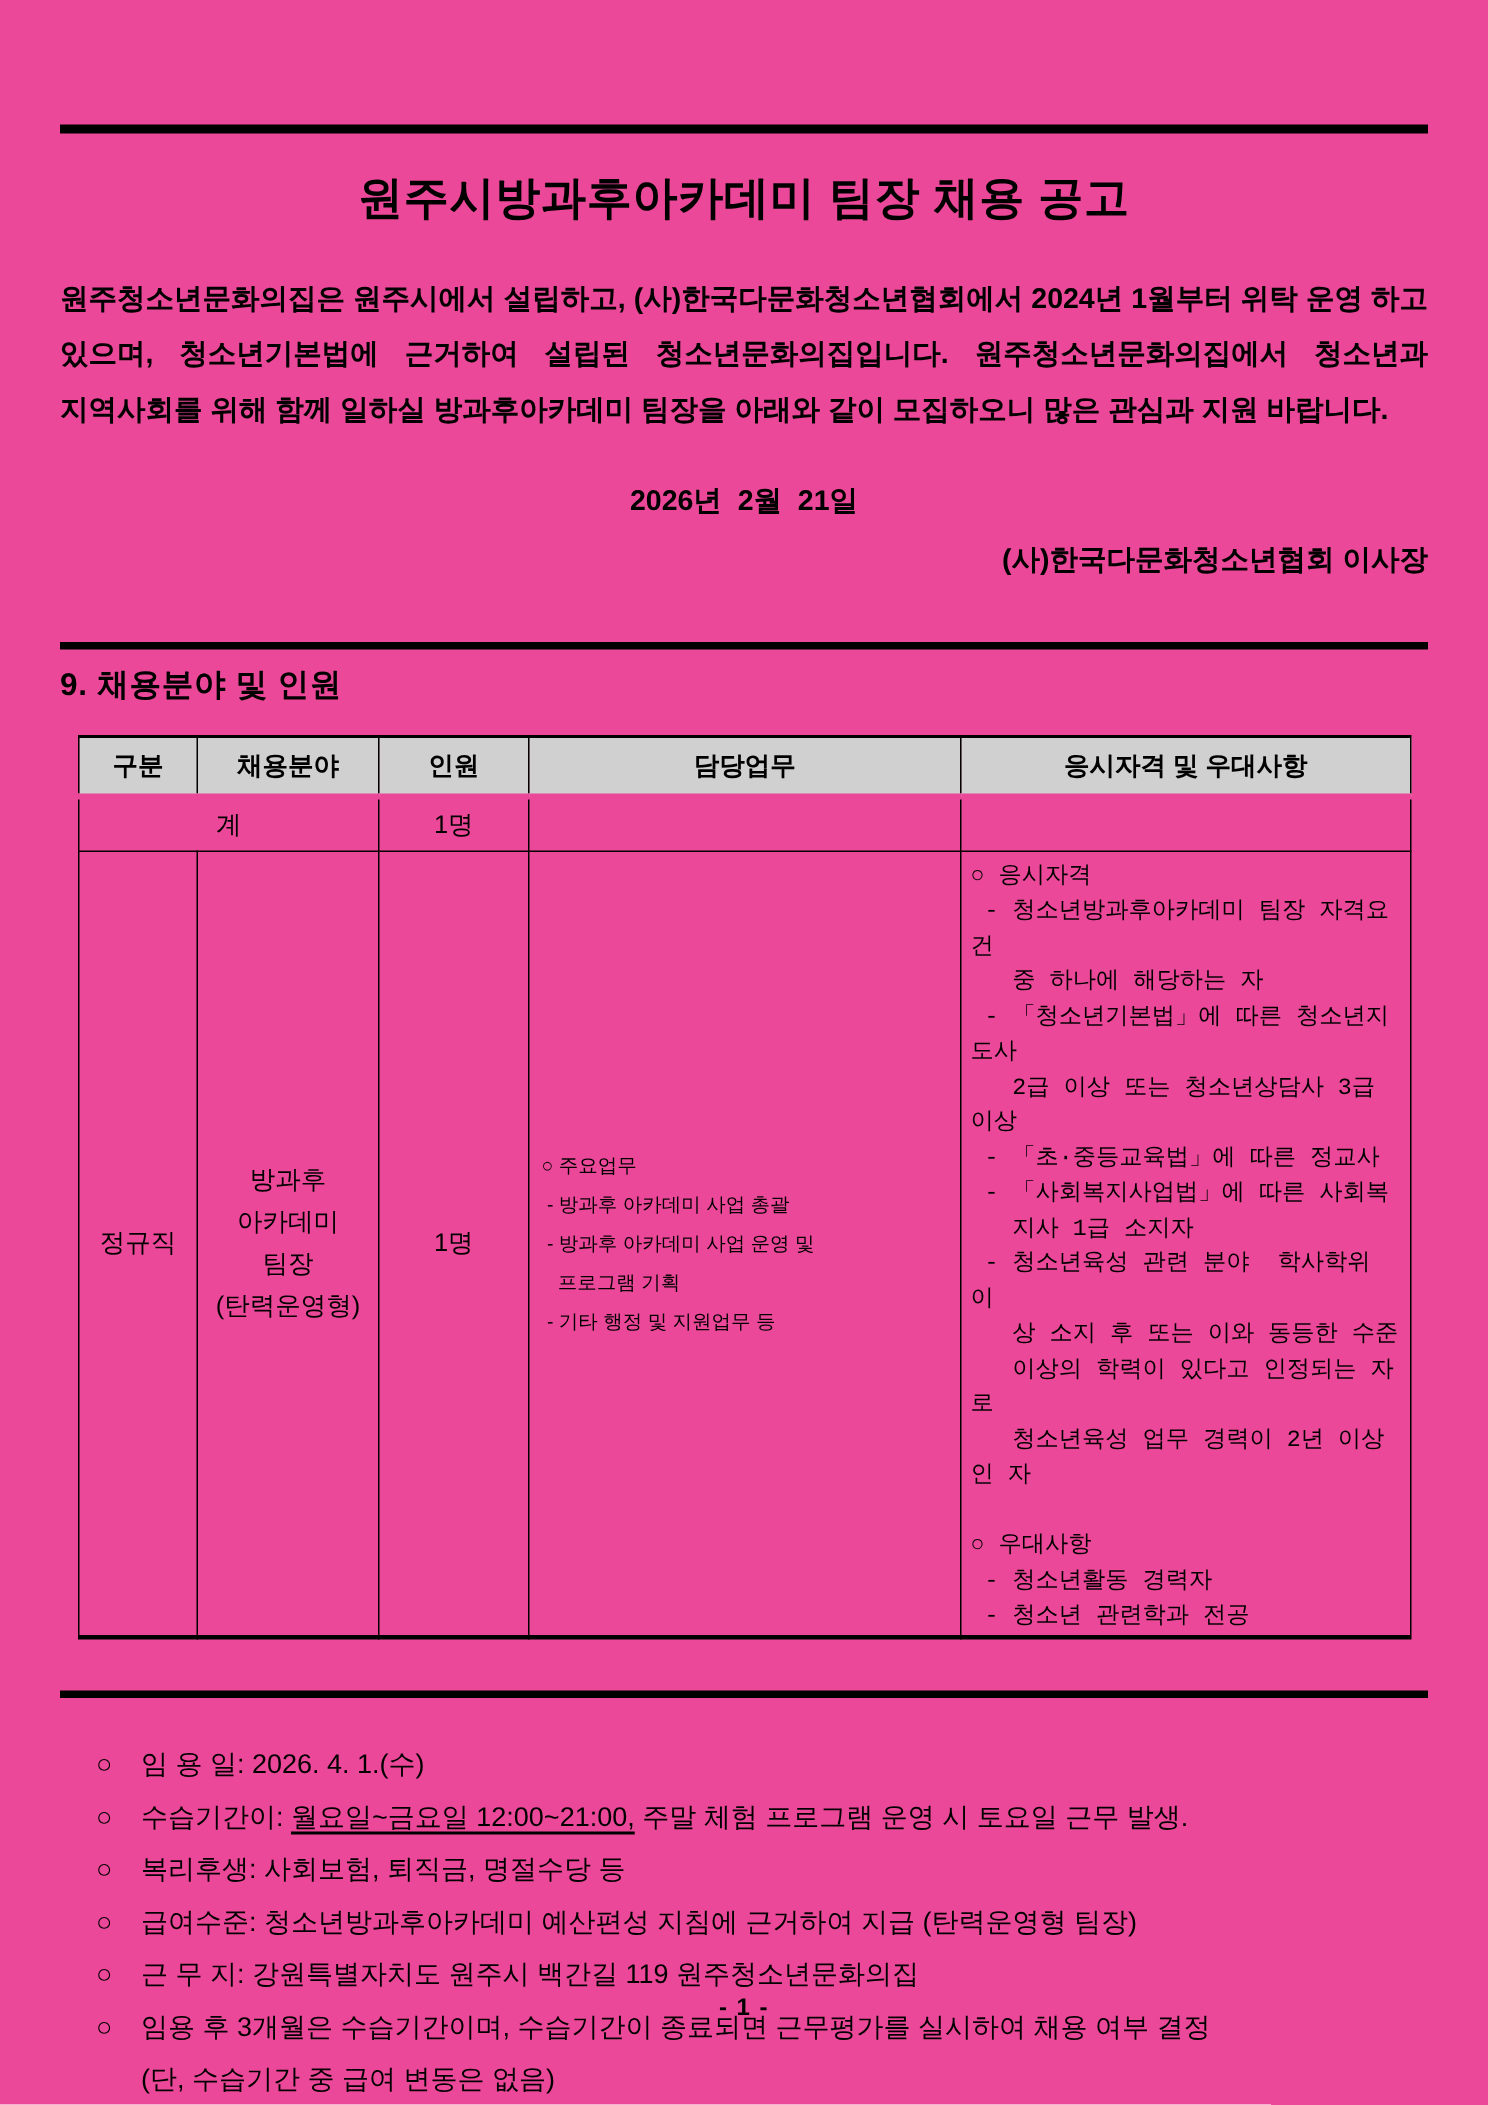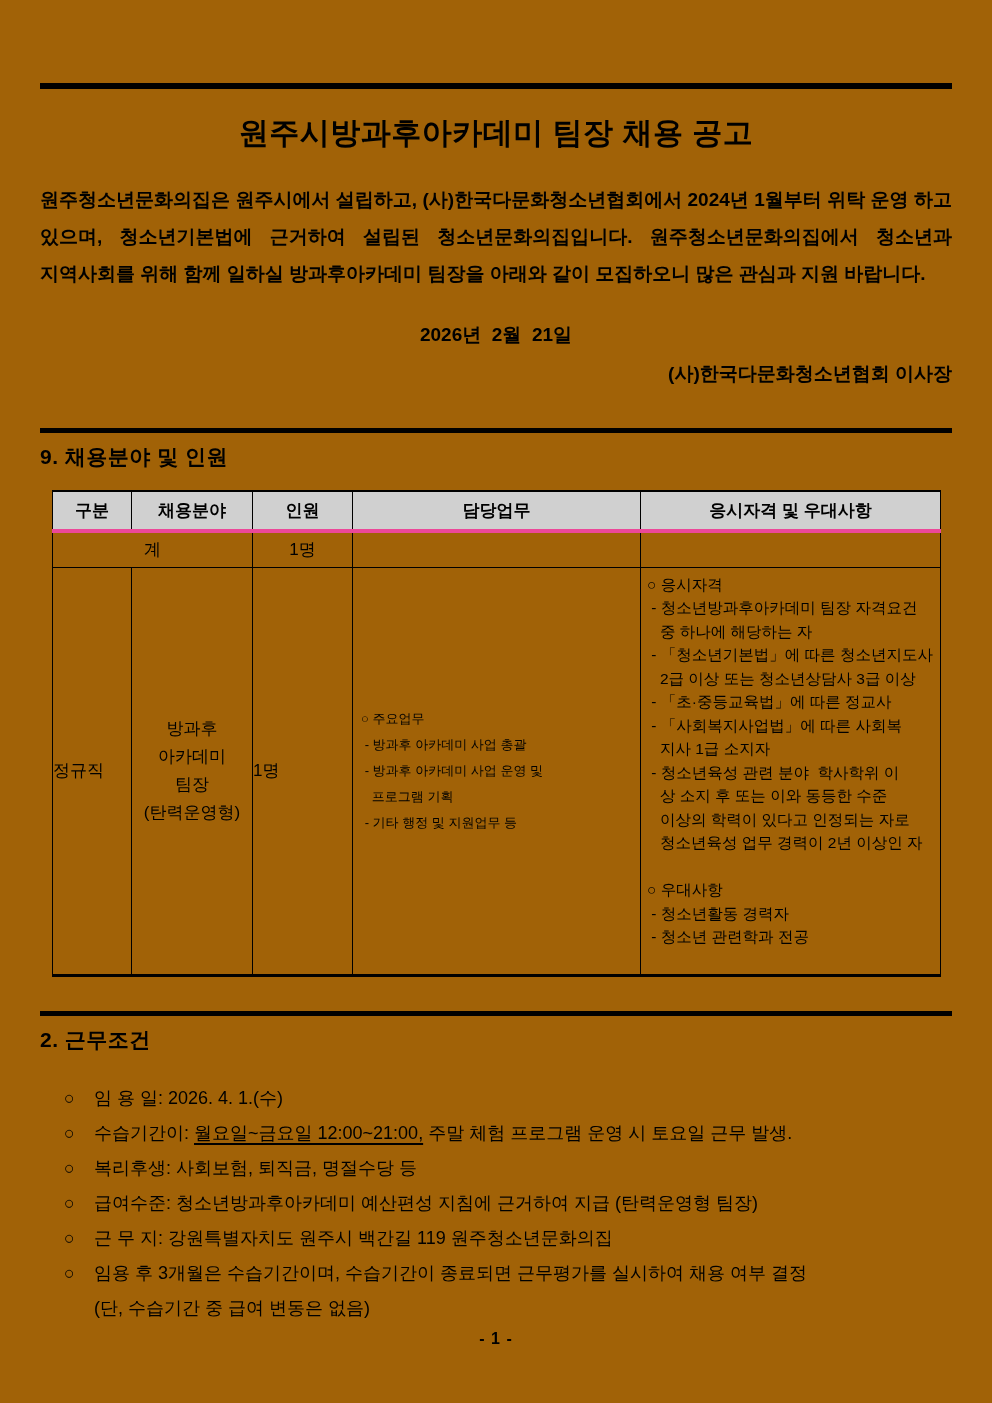--- a/index.html
+++ b/index.html
@@ -6,21 +6,21 @@
   html, body { background: #ffffff; }
   body {
     font-family: "Liberation Sans", "DejaVu Sans", sans-serif;
     color: #000000;
     -webkit-font-smoothing: antialiased;
   }
   .page {
     position: relative;
     width: 992px;
     height: 1403px;
-    background: #a16207;
+    background: #ec4899;
     overflow: hidden;
   }
   .content { margin: 0 40px; width: 912px; }
 
   .top-rule { margin-top: 83px; height: 6px; background: #000; }
 
   .doc-title {
     margin-top: 24px;
     text-align: center;
     font-size: 30px;
@@ -87,20 +87,21 @@
     border-bottom: 4px solid #ec4899;
   }
   .recruit-table .summary-row td {
     height: 36px;
     font-size: 17px;
     text-align: center;
     vertical-align: middle;
   }
   .recruit-table .job-row { height: 408px; }
   .cell-center {
+    text-align: center;
     vertical-align: middle;
     font-size: 17px;
   }
   .pre { white-space: pre-wrap; }
   .cell-field {
     text-align: center;
     vertical-align: middle;
     font-size: 17px;
     line-height: 28px;
   }
@@ -108,20 +109,21 @@
     vertical-align: middle;
     font-size: 13px;
     line-height: 26px;
     padding: 0 4px 0 8px;
   }
   .cell-quals {
     vertical-align: top;
     font-size: 15.5px;
     line-height: 23.5px;
     padding: 5px 2px 0 6px;
+    font-family: Liberation Mono, monospace;
   }
 
   .conditions { margin: 27px 0 0 24px; font-size: 18px; }
   .cond-item { display: flex; align-items: flex-start; line-height: 35px; }
   .bullet { width: 30px; flex: none; font-size: 18px; }
   .cond-text { flex: 1; white-space: pre-wrap; word-break: keep-all; }
   .cond-text .u {
     text-decoration: underline;
     text-decoration-thickness: 1.5px;
     text-underline-offset: 4px;
@@ -209,21 +211,20 @@
 
 ○ 우대사항
  - 청소년활동 경력자
  - 청소년 관련학과 전공</td>
         </tr>
       </tbody>
     </table>
 
     <div class="section-rule rule2"></div>
 
-    <h2 class="section-heading">2. 근무조건</h2>
 
     <div class="conditions">
 
       <div class="cond-item">
         <span class="bullet">○</span>
         <span class="cond-text">임 용 일: 2026. 4. 1.(수)</span>
       </div>
 
       <div class="cond-item">
         <span class="bullet">○</span>

